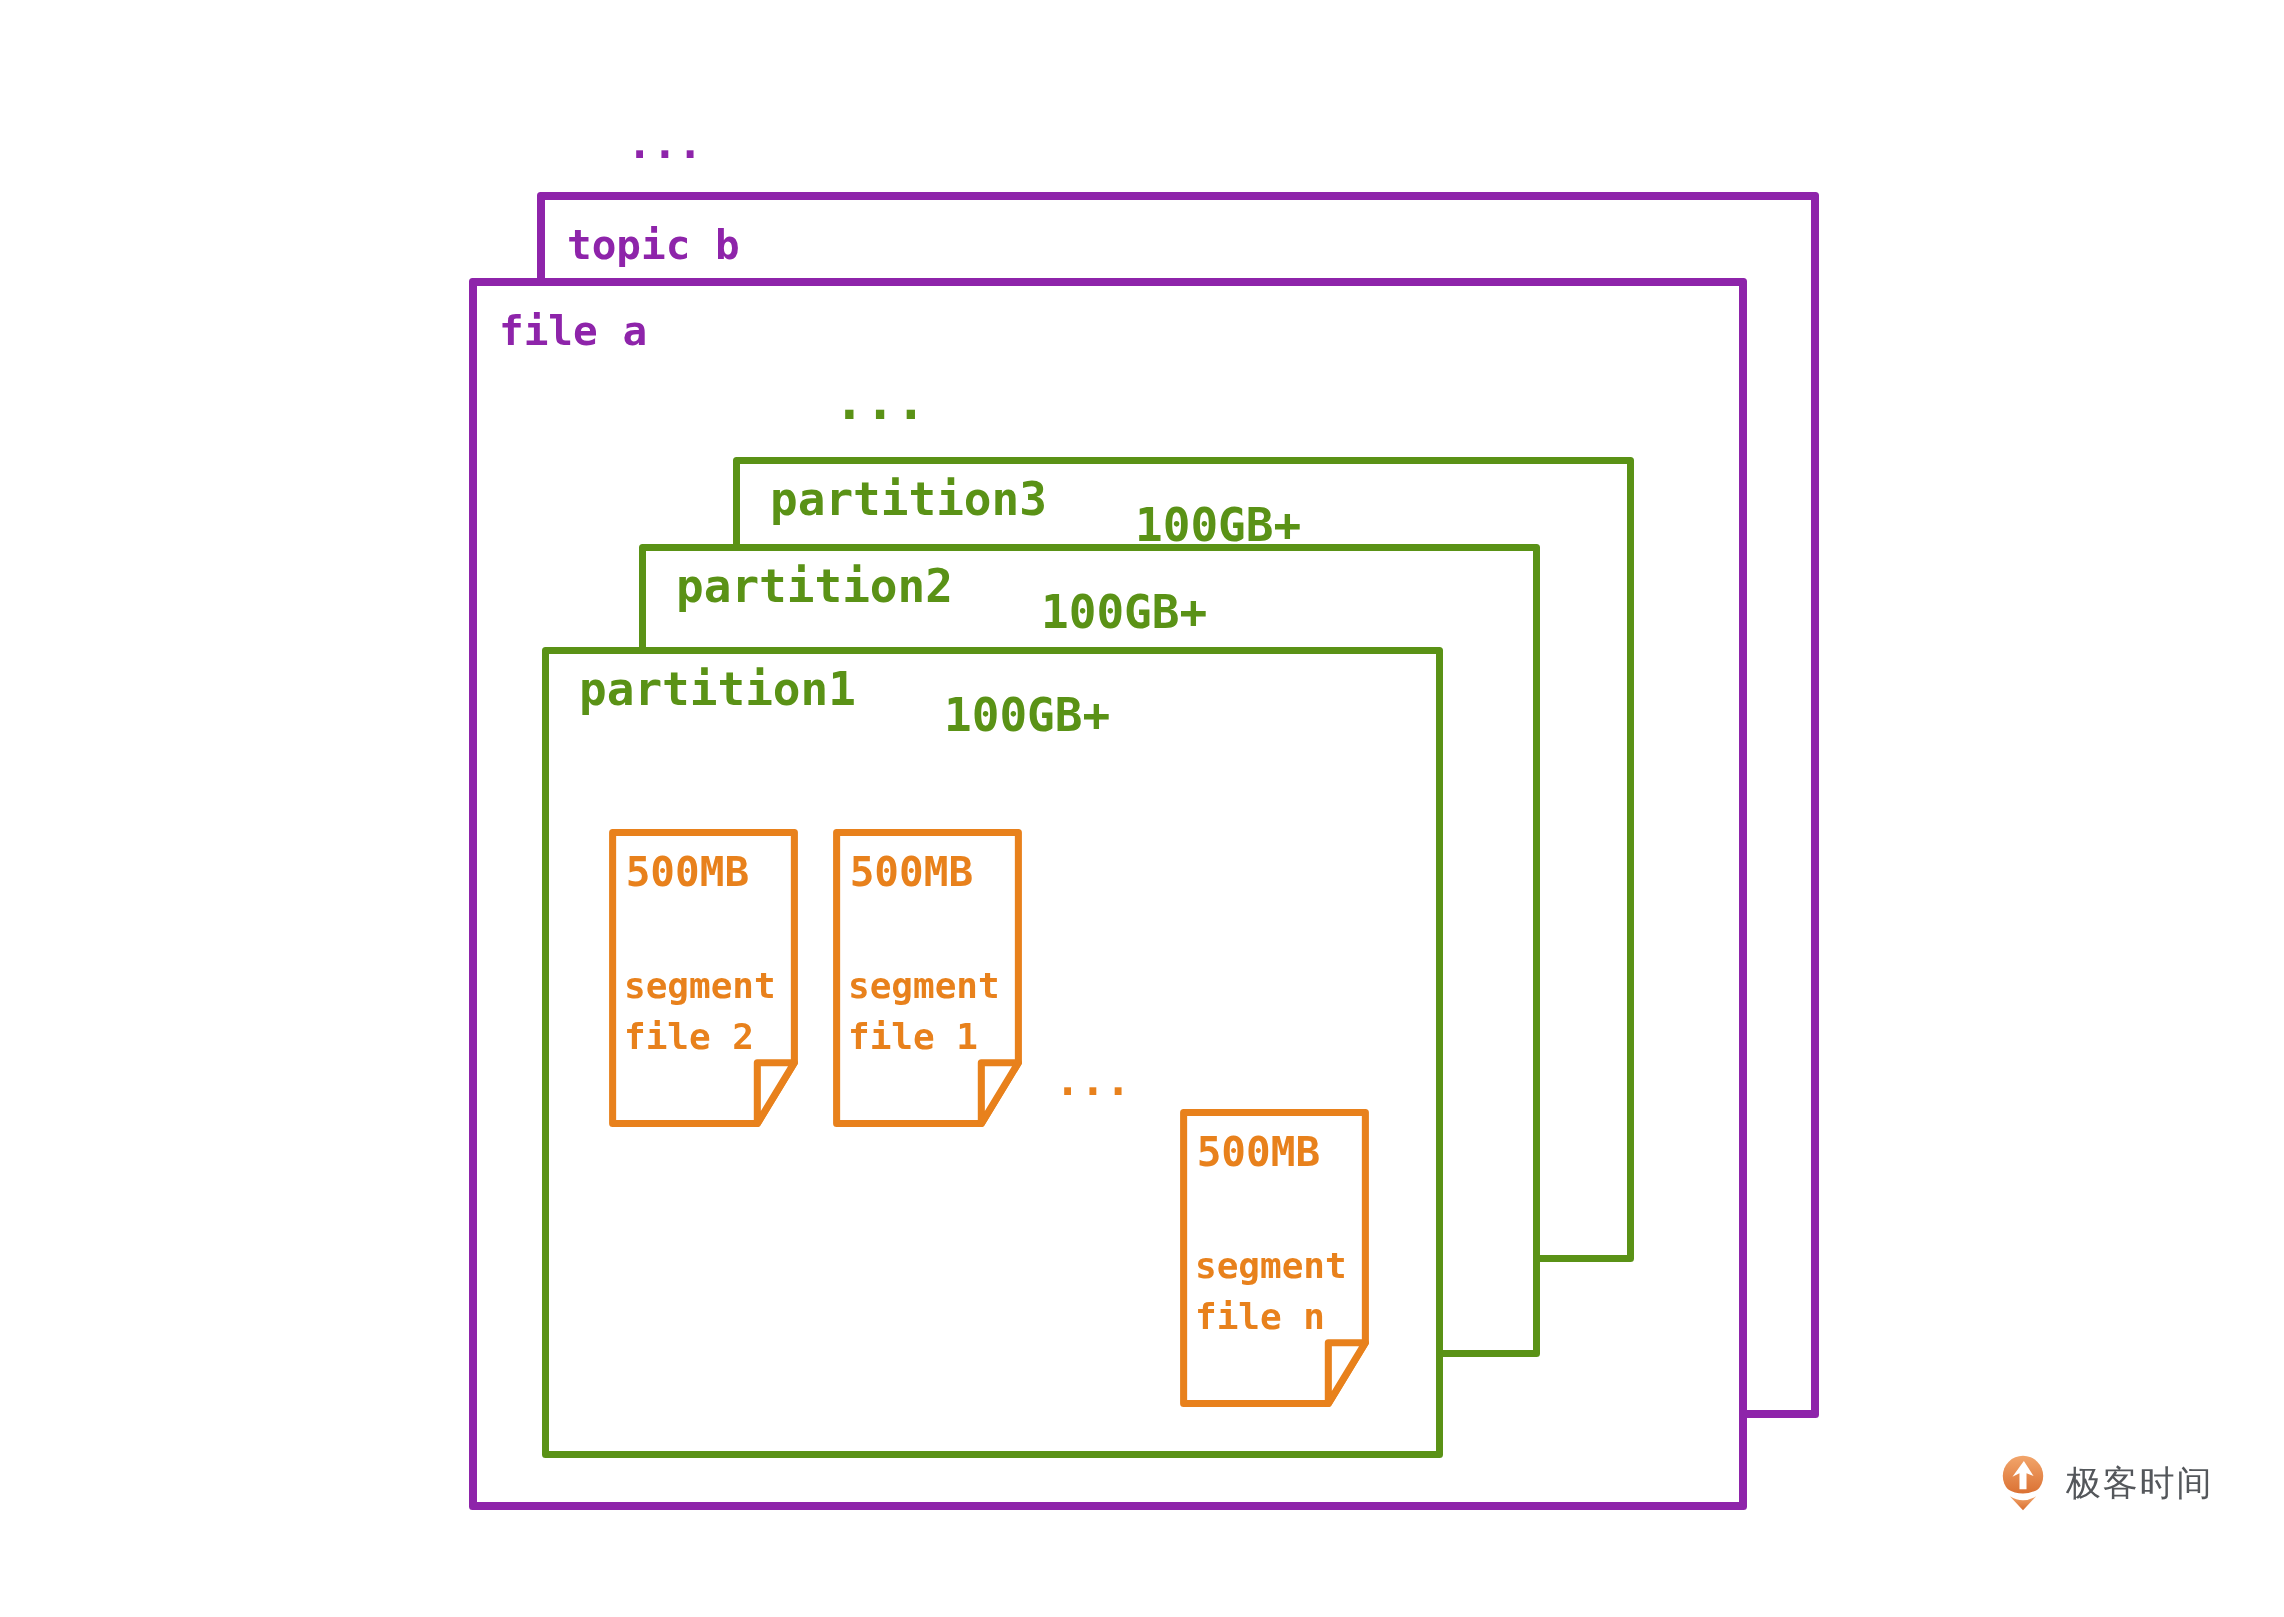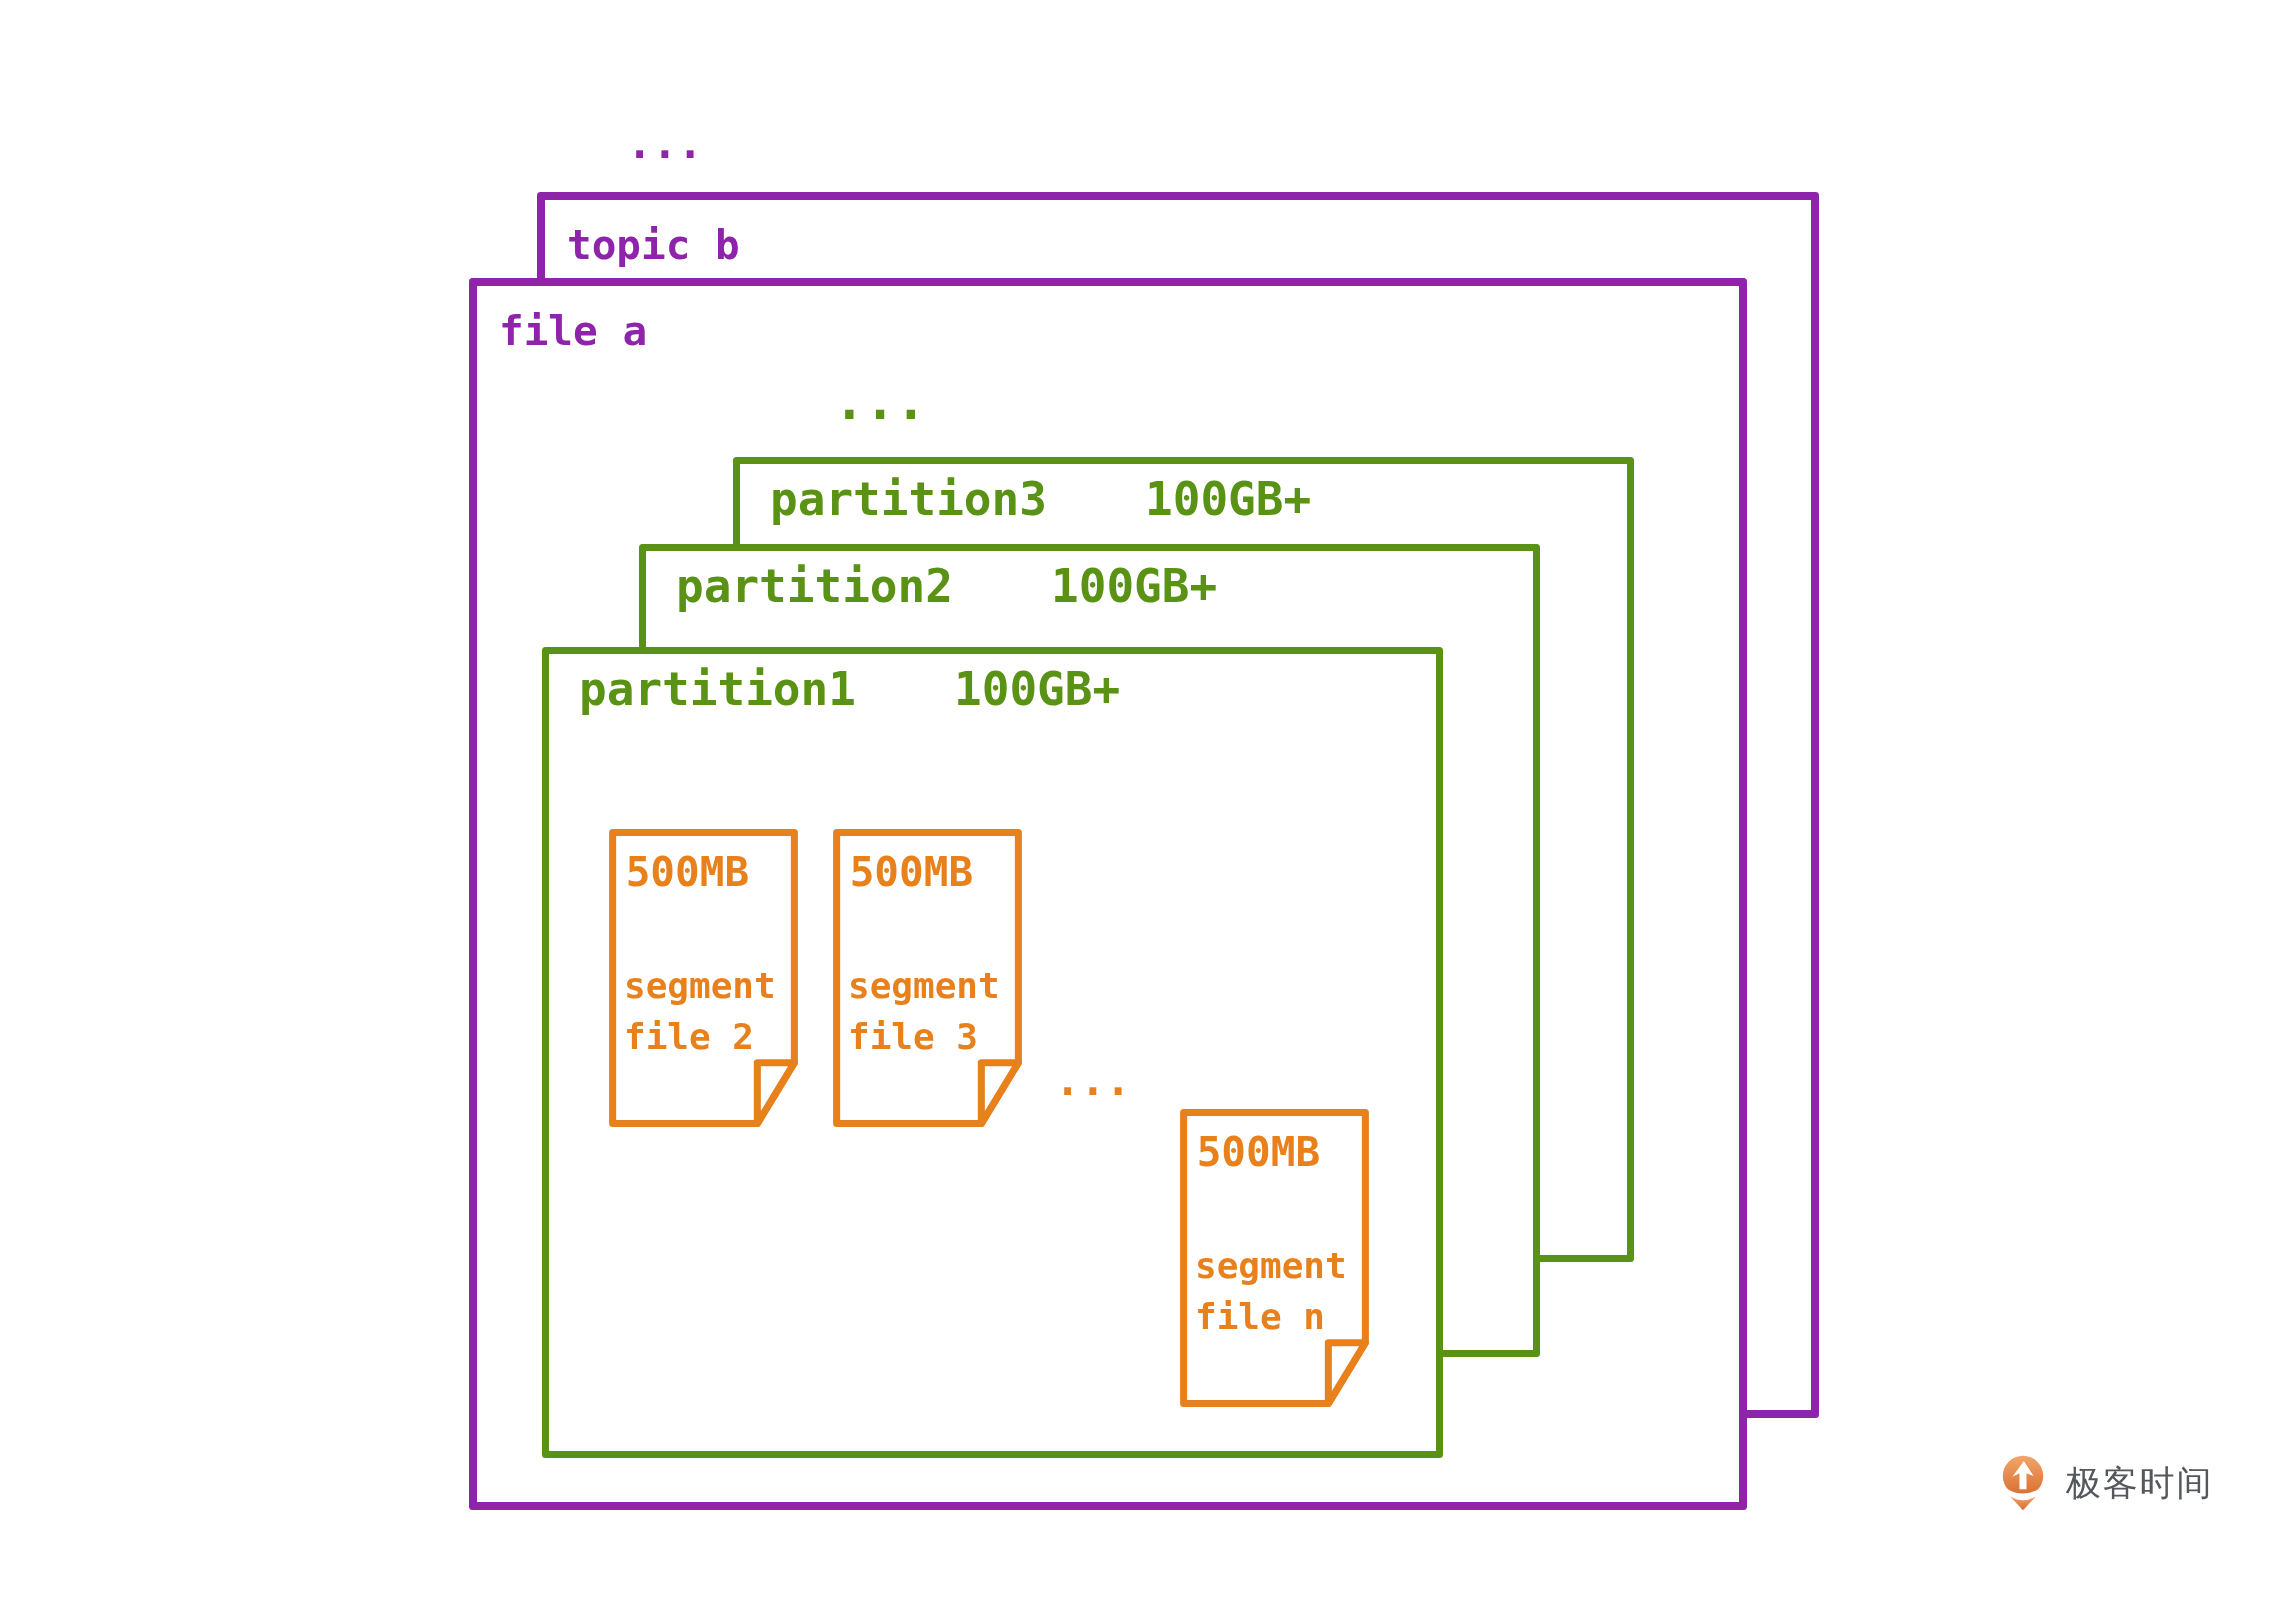--- a/index.html
+++ b/index.html
@@ -18,21 +18,21 @@
     position:absolute;left:22px;top:17.7px;
     font-size:41px;line-height:55px;color:var(--topic,#8E24AA);
     white-space:pre;
   }
   .part-label,.part-size{
     position:absolute;top:14px;
     font-size:46px;line-height:42px;color:var(--part,#5A9216);
     white-space:pre;
   }
   .part-label{left:30px;}
-  .part-size{left:405px;}
+  .part-size{left:395px;margin-top:26px;}
   .ellipsis{position:absolute;line-height:1;white-space:pre;}
   .ellipsis.purple{color:var(--topic,#8E24AA);font-size:42px;}
   .ellipsis.green{color:var(--part,#5A9216);font-size:51px;}
   .ellipsis.orange{color:var(--seg,#E8811C);font-size:42px;}
   .segfile{position:absolute;width:191px;height:300px;}
   .segfile svg{position:absolute;left:0;top:0;display:block;}
   .seg-size{
     position:absolute;left:17.7px;top:24px;
     font-size:41px;line-height:41px;color:var(--seg,#E8811C);white-space:pre;text-align:right;
   }
@@ -93,21 +93,21 @@
     <span class="seg-size">500MB</span>
     <span class="seg-name"><span>segment</span><br><span>file 2</span></span>
   </div>
 
   <div class="segfile" style="left:832px;top:828px;">
     <svg width="191" height="300" viewBox="0 0 216 340">
       <path d="M5,5 H211 V266 L169,335 H5 Z" fill="#fff" stroke="var(--seg,#E8811C)" stroke-width="8" stroke-linejoin="round"></path>
       <path d="M211,266 L169,266 L169,335 Z" fill="#fff" stroke="var(--seg,#E8811C)" stroke-width="8" stroke-linejoin="round"></path>
     </svg>
     <span class="seg-size">500MB</span>
-    <span class="seg-name"><span>segment</span><br><span>file 3</span></span>
+    <span class="seg-name"><span>segment</span><br><span>file 1</span></span>
   </div>
 
   <div class="ellipsis orange" style="left:1055px;top:1060px;">...</div>
 
   <div class="segfile" style="left:1179px;top:1108px;">
     <svg width="191" height="300" viewBox="0 0 216 340">
       <path d="M5,5 H211 V266 L169,335 H5 Z" fill="#fff" stroke="var(--seg,#E8811C)" stroke-width="8" stroke-linejoin="round"></path>
       <path d="M211,266 L169,266 L169,335 Z" fill="#fff" stroke="var(--seg,#E8811C)" stroke-width="8" stroke-linejoin="round"></path>
     </svg>
     <span class="seg-size">500MB</span>

